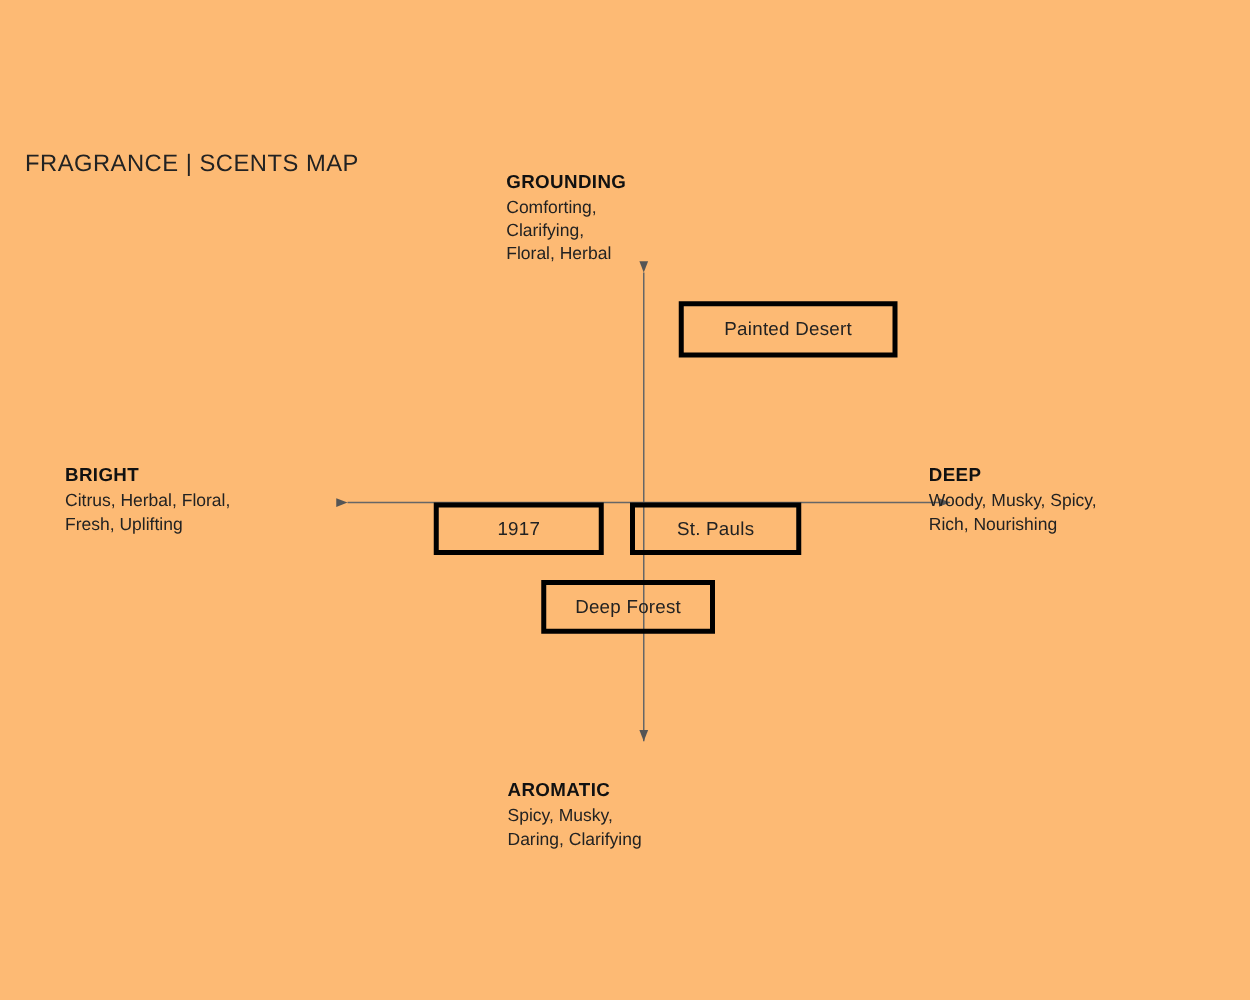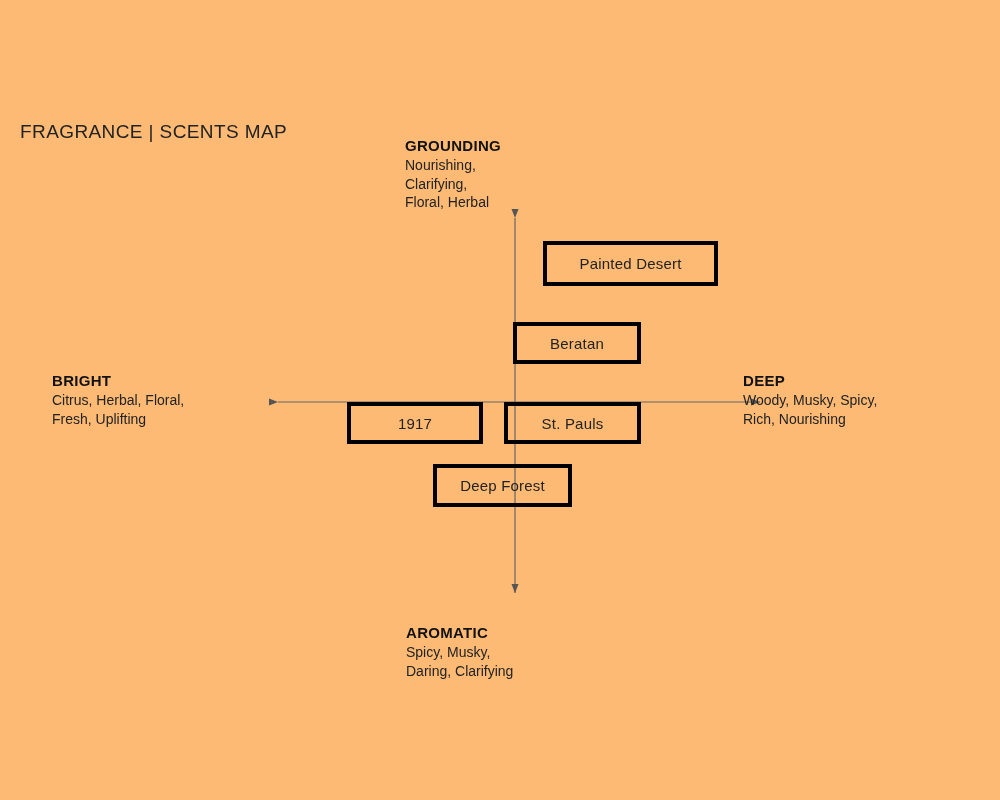--- a/index.html
+++ b/index.html
@@ -89,21 +89,21 @@
       <marker id="arrowhead" markerWidth="10" markerHeight="9" refX="9" refY="4" orient="auto" markerUnits="userSpaceOnUse">
         <path d="M0,0.5 L9,4 L0,7.5 Z" fill="#555555"></path>
       </marker>
     </defs>
     <line x1="278" y1="402" x2="760" y2="402" stroke="#666666" stroke-width="1.2" marker-start="url(#arrowhead)" marker-end="url(#arrowhead)"></line>
     <line x1="515" y1="218" x2="515" y2="593" stroke="#666666" stroke-width="1.2" marker-start="url(#arrowhead)" marker-end="url(#arrowhead)"></line>
   </svg>
 
   <div class="axis-label top">
     <div class="axis-name">GROUNDING</div>
-    <div class="axis-desc">Nourishing,
+    <div class="axis-desc">Comforting,
 Clarifying,
 Floral, Herbal</div>
   </div>
 
   <div class="axis-label bottom">
     <div class="axis-name">AROMATIC</div>
     <div class="axis-desc">Spicy, Musky,
 Daring, Clarifying</div>
   </div>
 
@@ -116,23 +116,20 @@
   <div class="axis-label right">
     <div class="axis-name">DEEP</div>
     <div class="axis-desc">Woody, Musky, Spicy,
 Rich, Nourishing</div>
   </div>
 
   <div class="products-layer">
       <div class="product-box" style="left: 543px; top: 241px; width: 175px; height: 45px;">
         <span>Painted Desert</span>
       </div>
-      <div class="product-box" style="left: 513px; top: 322px; width: 128px; height: 42px;">
-        <span>Beratan</span>
-      </div>
       <div class="product-box" style="left: 347px; top: 402px; width: 136px; height: 42px;">
         <span>1917</span>
       </div>
       <div class="product-box" style="left: 504px; top: 402px; width: 137px; height: 42px;">
         <span>St. Pauls</span>
       </div>
       <div class="product-box" style="left: 433px; top: 464px; width: 139px; height: 43px;">
         <span>Deep Forest</span>
       </div>
     </div>

